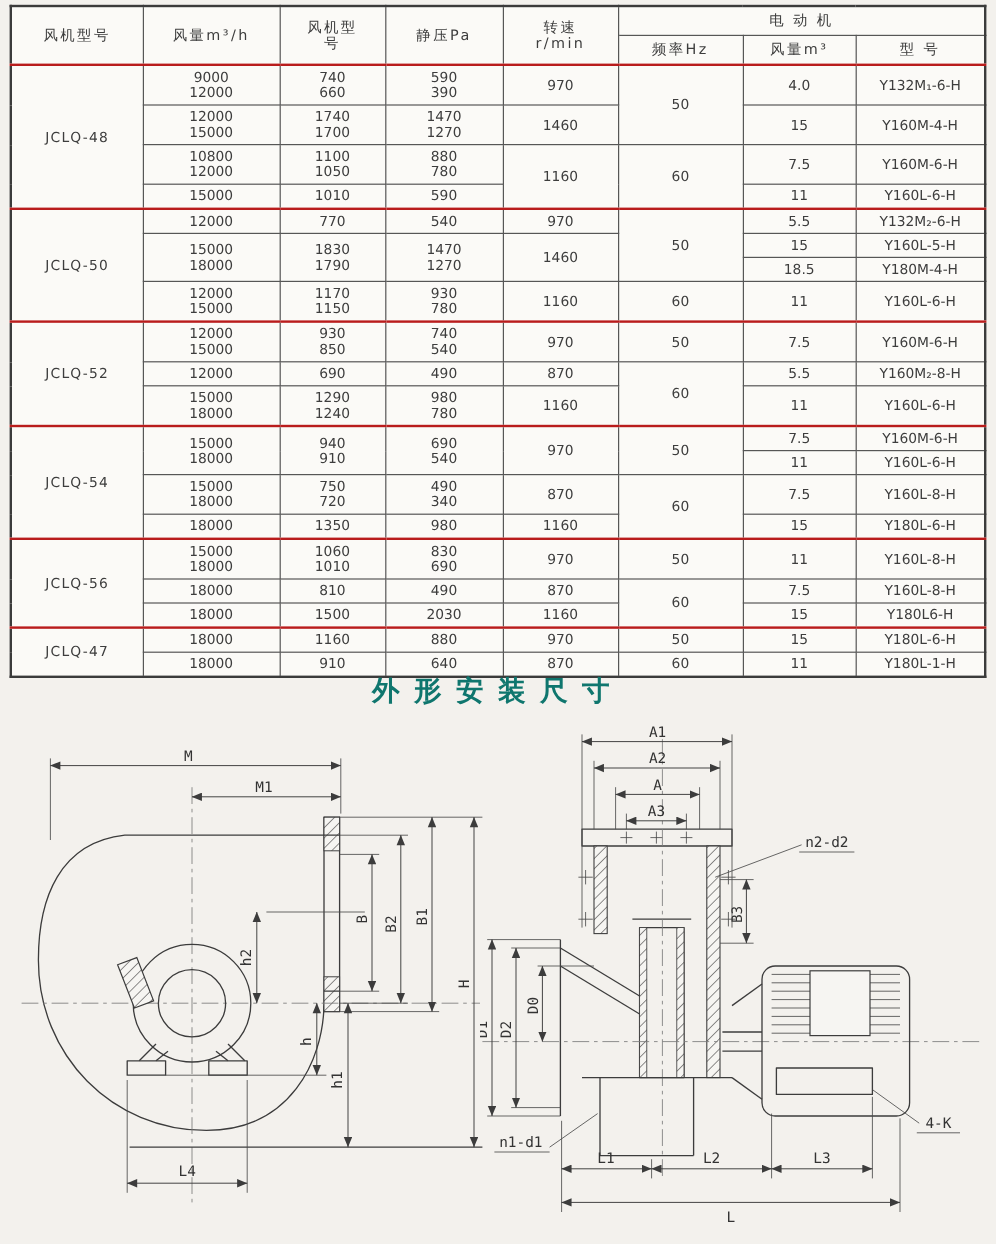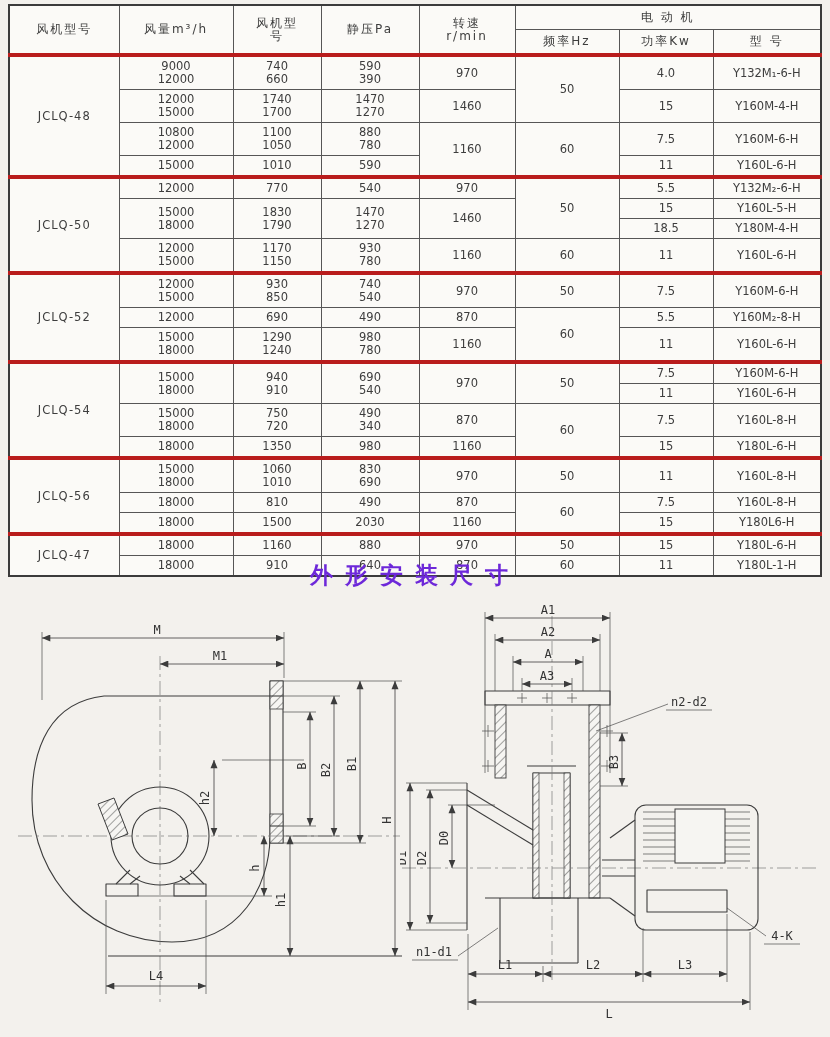--- a/index.html
+++ b/index.html
@@ -4,25 +4,25 @@
 <style>
   html,body{margin:0;padding:0;background:#e8e6e2;}
   .page{position:relative;width:830px;height:1037px;background:#f3f1ed;overflow:hidden;
         font-family:"DejaVu Sans",sans-serif;color:#3a3a3a;}
   
   .spec-table{position:absolute;top:4px;left:8px;width:812px;border-collapse:collapse;
       table-layout:fixed;background:#fbfaf7;border:2px solid #3b3b3b;font-size:11.5px;}
   .spec-table th,.spec-table td{border:1px solid #565656;text-align:center;vertical-align:middle;
       padding:3px 2px;line-height:13px;font-weight:normal;color:#3d3d3d;}
   .spec-table thead th{font-size:12px;letter-spacing:2px;padding:5px 20px;}
-  .spec-table tr.grp-top td{border-top:4px solid #b91c1c;}
+  .spec-table tr.grp-top td{border-top:2px solid #b91c1c;}
   .spec-table td.model-cell{letter-spacing:1px;}
   
   .sec-title{position:absolute;top:560px;left:0;width:100%;text-align:center;
-      font-size:23px;font-weight:bold;letter-spacing:12px;color:#6d28d9;}
+      font-size:23px;font-weight:bold;letter-spacing:12px;color:#0f766e;}
   
   .draw-left{position:absolute;top:608px;left:12px;}
   .draw-right{position:absolute;top:598px;left:400px;}
   .ol{fill:none;stroke:#3c3c3c;stroke-width:1.1;stroke-linejoin:round;}
   .th{fill:none;stroke:#4a4a4a;stroke-width:0.7;}
   .dm{fill:none;stroke:#3c3c3c;stroke-width:0.8;}
   .cl{fill:none;stroke:#7a7a7a;stroke-width:0.7;stroke-dasharray:14 4 3 4;}
   .lbl{font-family:"DejaVu Sans Mono",monospace;font-size:12px;fill:#333;}
 </style>
 </head>
@@ -45,21 +45,21 @@
       <tr>
         <th rowspan="2">风机型号</th>
         <th rowspan="2">风量m³/h</th>
         <th rowspan="2">风机型号</th>
         <th rowspan="2">静压Pa</th>
         <th rowspan="2">转速r/min</th>
         <th colspan="3">电 动 机</th>
       </tr>
       <tr>
         <th>频率Hz</th>
-        <th>功率Kw</th>
+        <th>风量m³</th>
         <th>型 号</th>
       </tr>
     </thead>
     <tbody>
         <tr class="grp-top">
           <td rowspan="4" class="model-cell">JCLQ-48</td>
           <td>9000<br>12000</td>
           <td>740<br>660</td>
           <td>590<br>390</td>
           <td>970</td>

